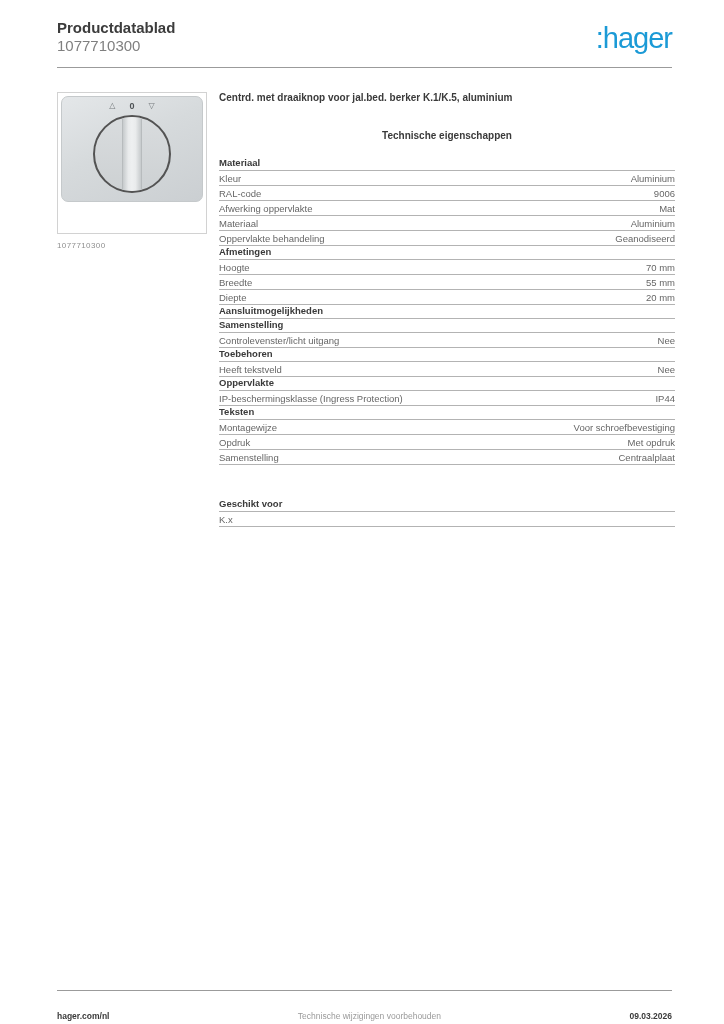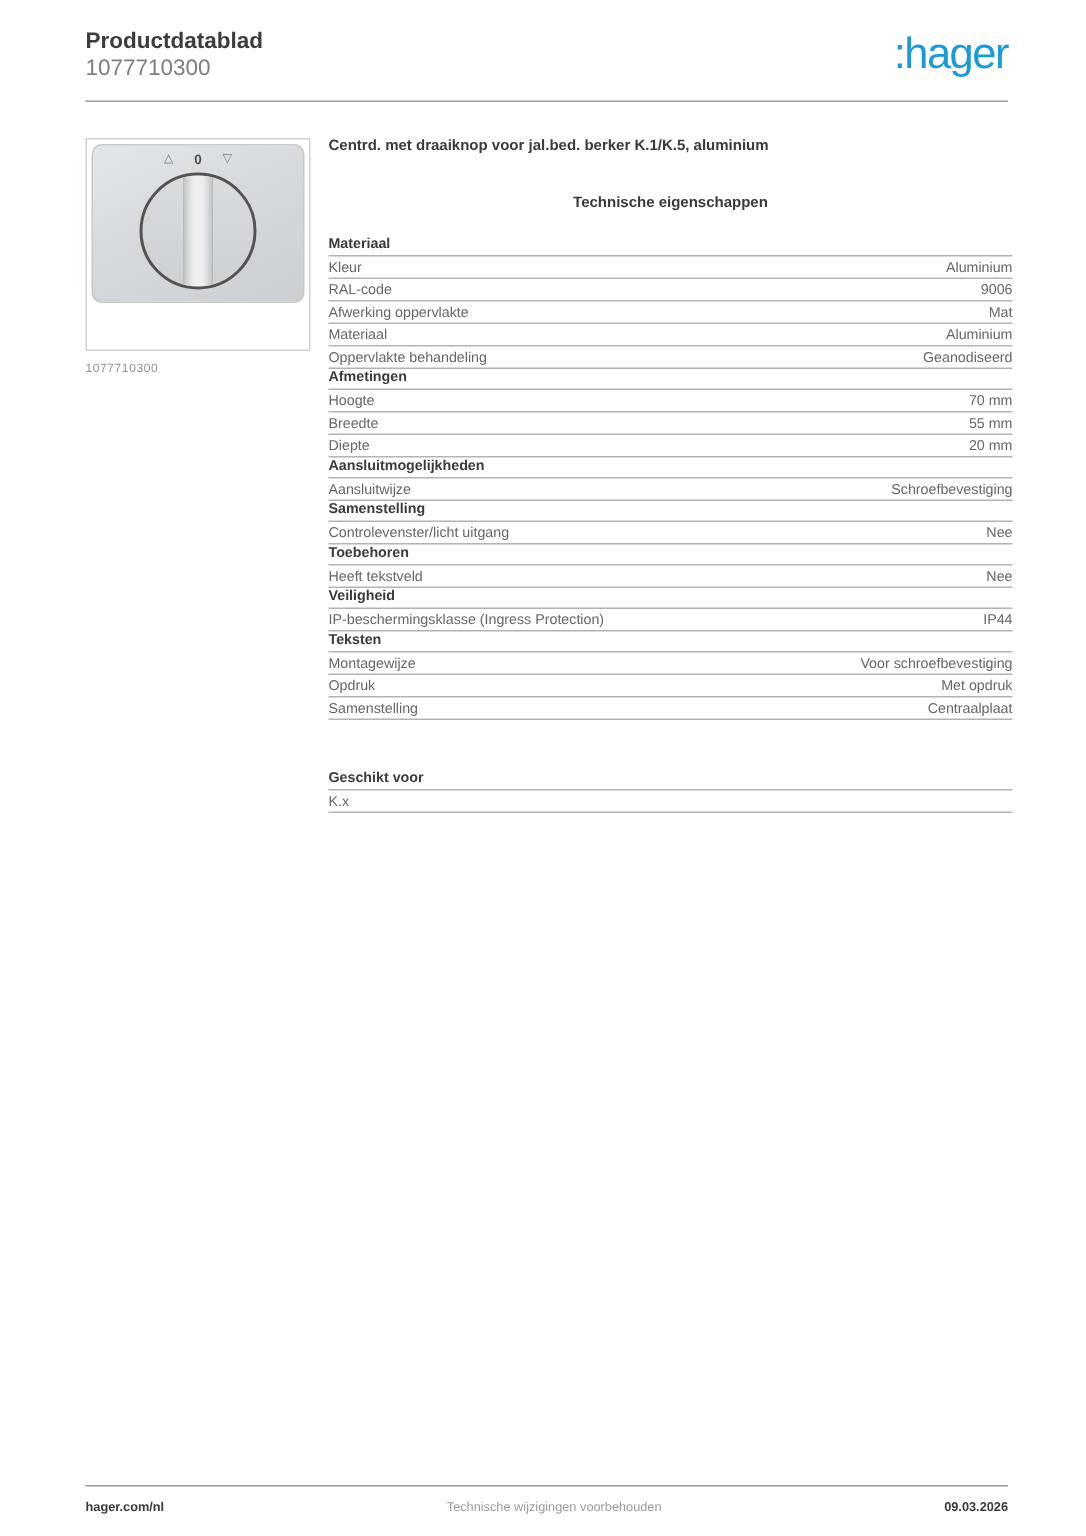--- a/index.html
+++ b/index.html
@@ -9,21 +9,21 @@
     font-family:"Liberation Sans", sans-serif;
     color:#3a3a3a;
     position:relative;
     overflow:hidden;
   }
   .page { position:relative; width:724px; height:1024px; background:#fff; }
 
   
   .header {
     position:absolute; left:57px; top:19px; width:615px;
-    display:flex; justify-content:space-between; align-items:flex-start;
+    display:flex; justify-content:space-between; align-items:center;
   }
   .header-title { font-size:15px; font-weight:bold; color:#3c3c3c; line-height:18px; }
   .header-number { font-size:15px; color:#7f7f7f; line-height:18px; }
   .logo { font-size:29px; font-weight:normal; color:#1b9ad6; letter-spacing:-1px; line-height:30px; margin-top:2px; }
   .header-rule { position:absolute; left:57px; top:67px; width:615px; border-top:1px solid #9b9b9b; }
 
   
   .main { position:absolute; left:57px; top:92px; width:618px; display:flex; }
   .left-col { width:150px; margin-right:12px; flex:none; }
   .right-col { width:456px; flex:none; }
@@ -75,21 +75,21 @@
     display:flex; justify-content:space-between;
     font-size:9.5px; color:#666; line-height:11px;
     padding:2px 0 1px 0; border-bottom:1px solid #b3b3b3;
   }
   .row-label { text-align:left; }
   .row-value { text-align:right; }
 
   
   .footer {
     position:absolute; left:57px; top:990px; width:615px;
-    border-top:1px solid #9b9b9b; padding-top:8px;
+    border-top:1px solid #9b9b9b; padding-top:20px;
     display:flex; align-items:flex-start;
     font-size:8.5px;
   }
   .footer-left  { font-weight:bold; color:#3a3a3a; }
   .footer-center{ flex:1; text-align:center; color:#9a9a9a; }
   .footer-right { font-weight:bold; color:#3a3a3a; }
 </style>
 </head>
 <body>
 
@@ -159,41 +159,37 @@
               <span class="row-label">Breedte</span>
               <span class="row-value">55 mm</span>
             </div>
             <div class="spec-row">
               <span class="row-label">Diepte</span>
               <span class="row-value">20 mm</span>
             </div>
           </div>
           <div class="spec-section">
             <div class="section-title">Aansluitmogelijkheden</div>
-            <div class="spec-row">
-              <span class="row-label">Aansluitwijze</span>
-              <span class="row-value">Schroefbevestiging</span>
-            </div>
           </div>
           <div class="spec-section">
             <div class="section-title">Samenstelling</div>
             <div class="spec-row">
               <span class="row-label">Controlevenster/licht uitgang</span>
               <span class="row-value">Nee</span>
             </div>
           </div>
           <div class="spec-section">
             <div class="section-title">Toebehoren</div>
             <div class="spec-row">
               <span class="row-label">Heeft tekstveld</span>
               <span class="row-value">Nee</span>
             </div>
           </div>
           <div class="spec-section">
-            <div class="section-title">Veiligheid</div>
+            <div class="section-title">Oppervlakte</div>
             <div class="spec-row">
               <span class="row-label">IP-beschermingsklasse (Ingress Protection)</span>
               <span class="row-value">IP44</span>
             </div>
           </div>
           <div class="spec-section">
             <div class="section-title">Teksten</div>
             <div class="spec-row">
               <span class="row-label">Montagewijze</span>
               <span class="row-value">Voor schroefbevestiging</span>

